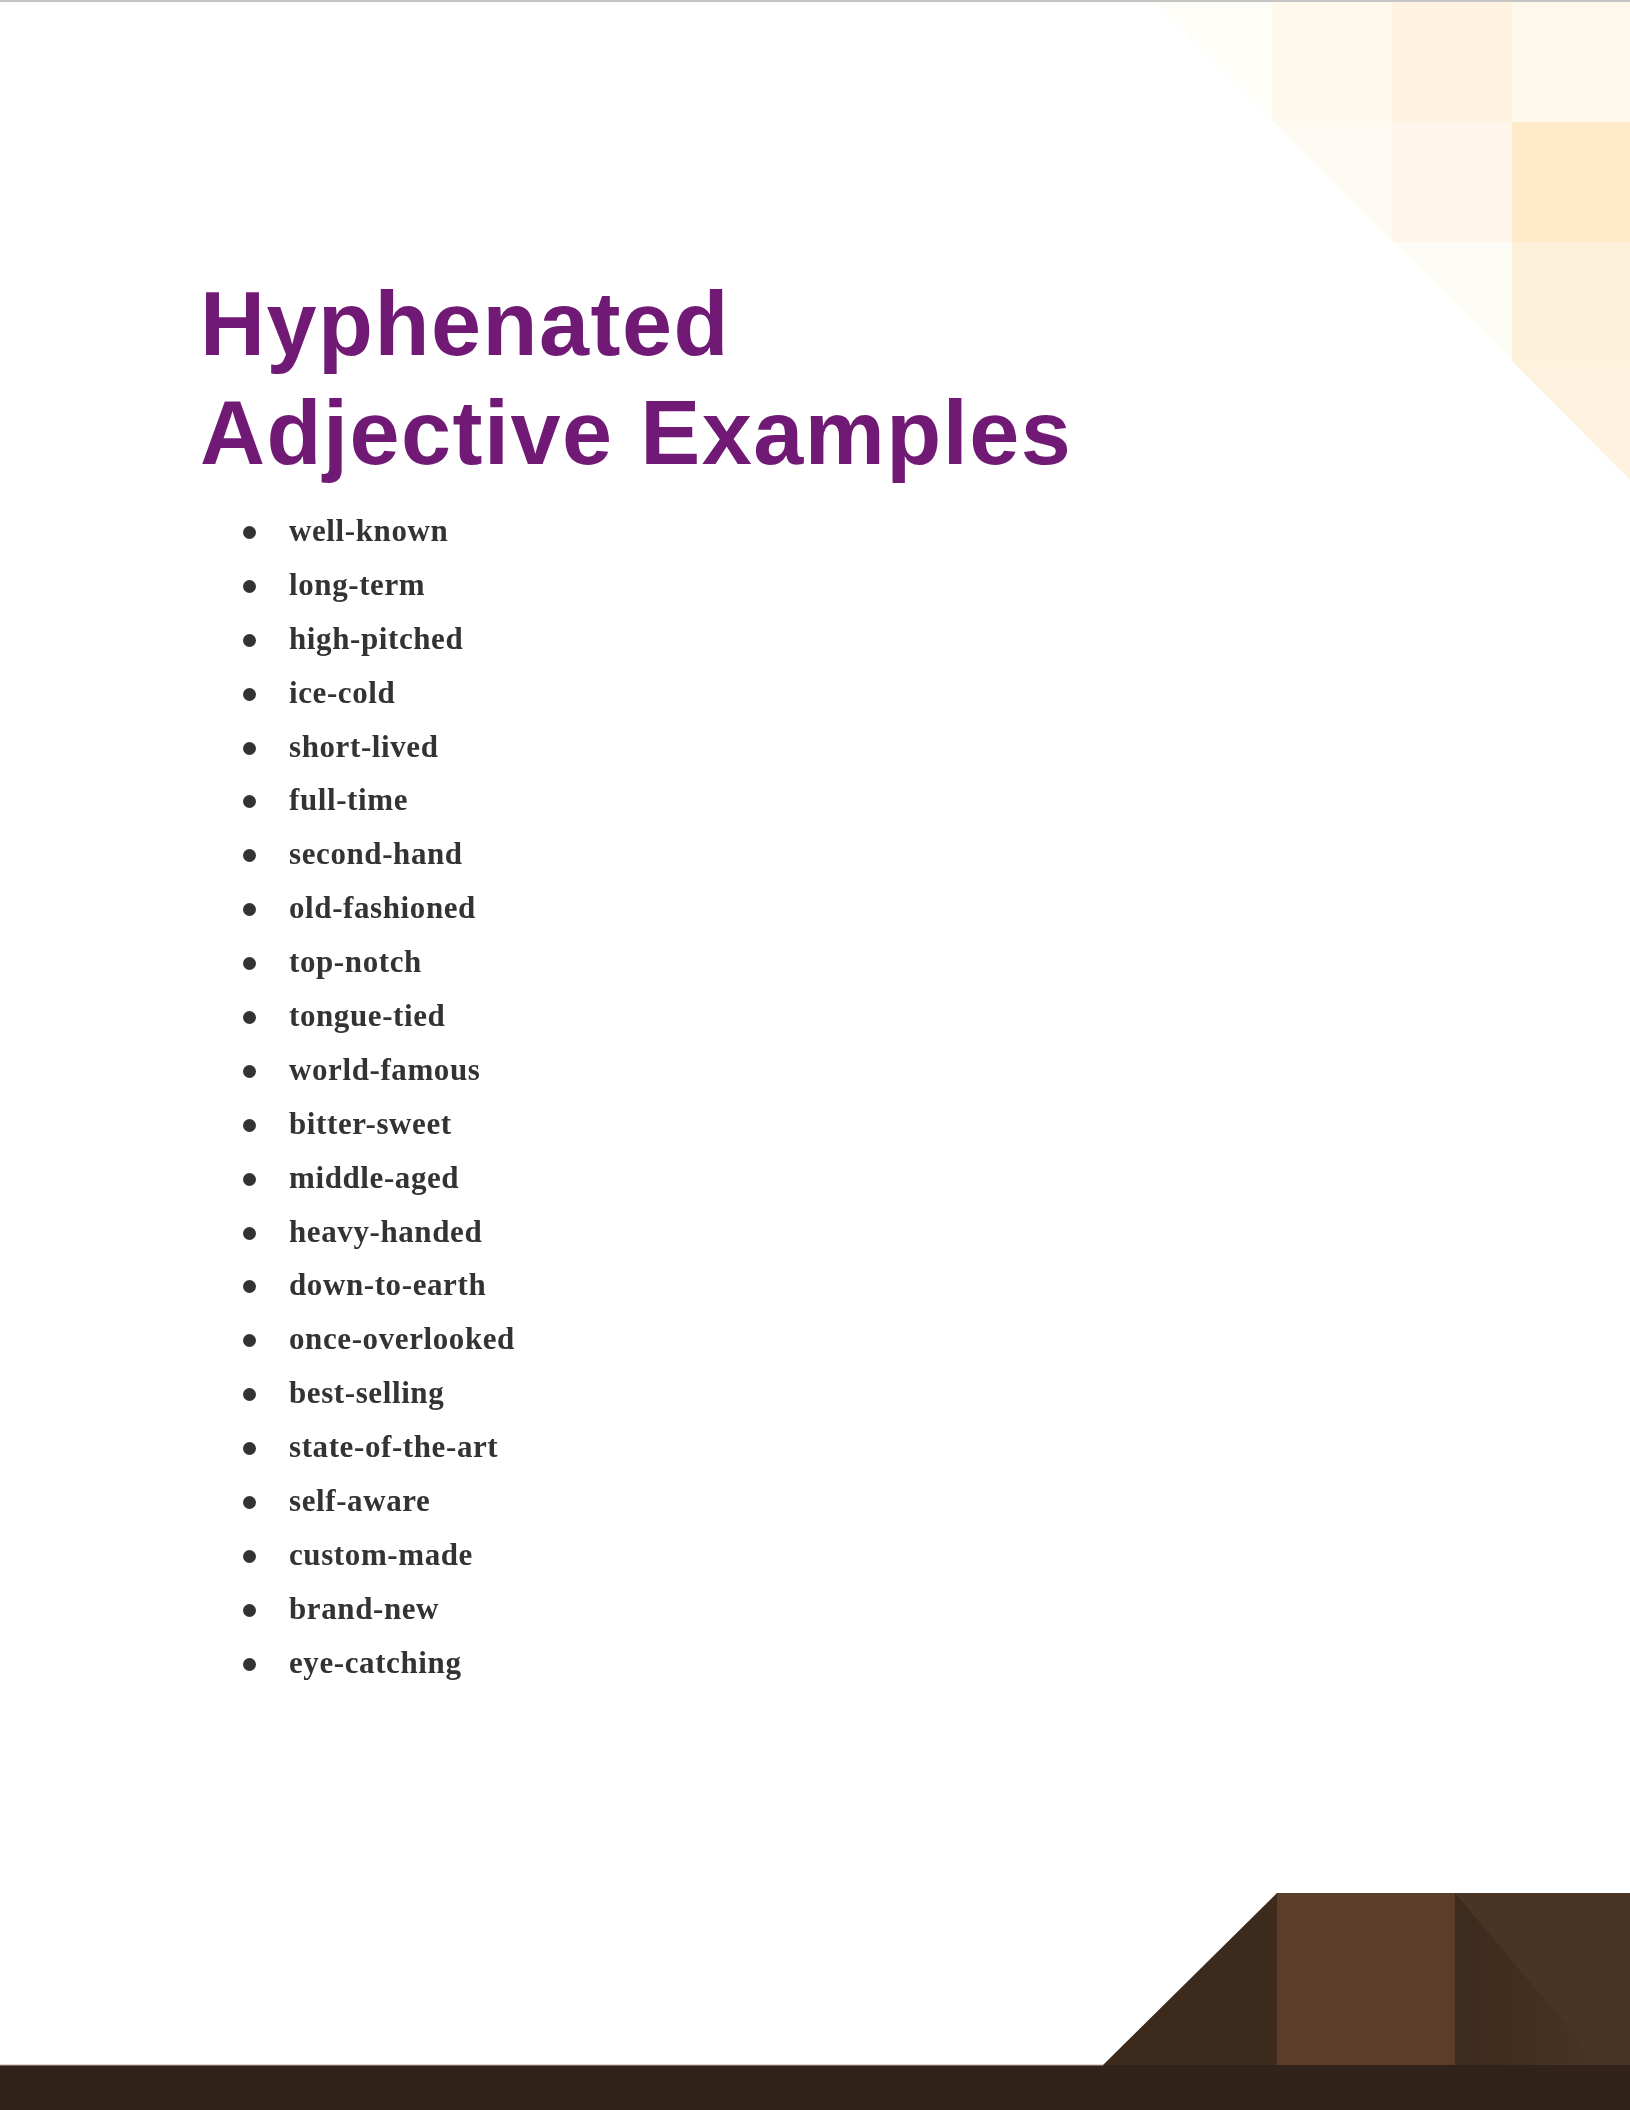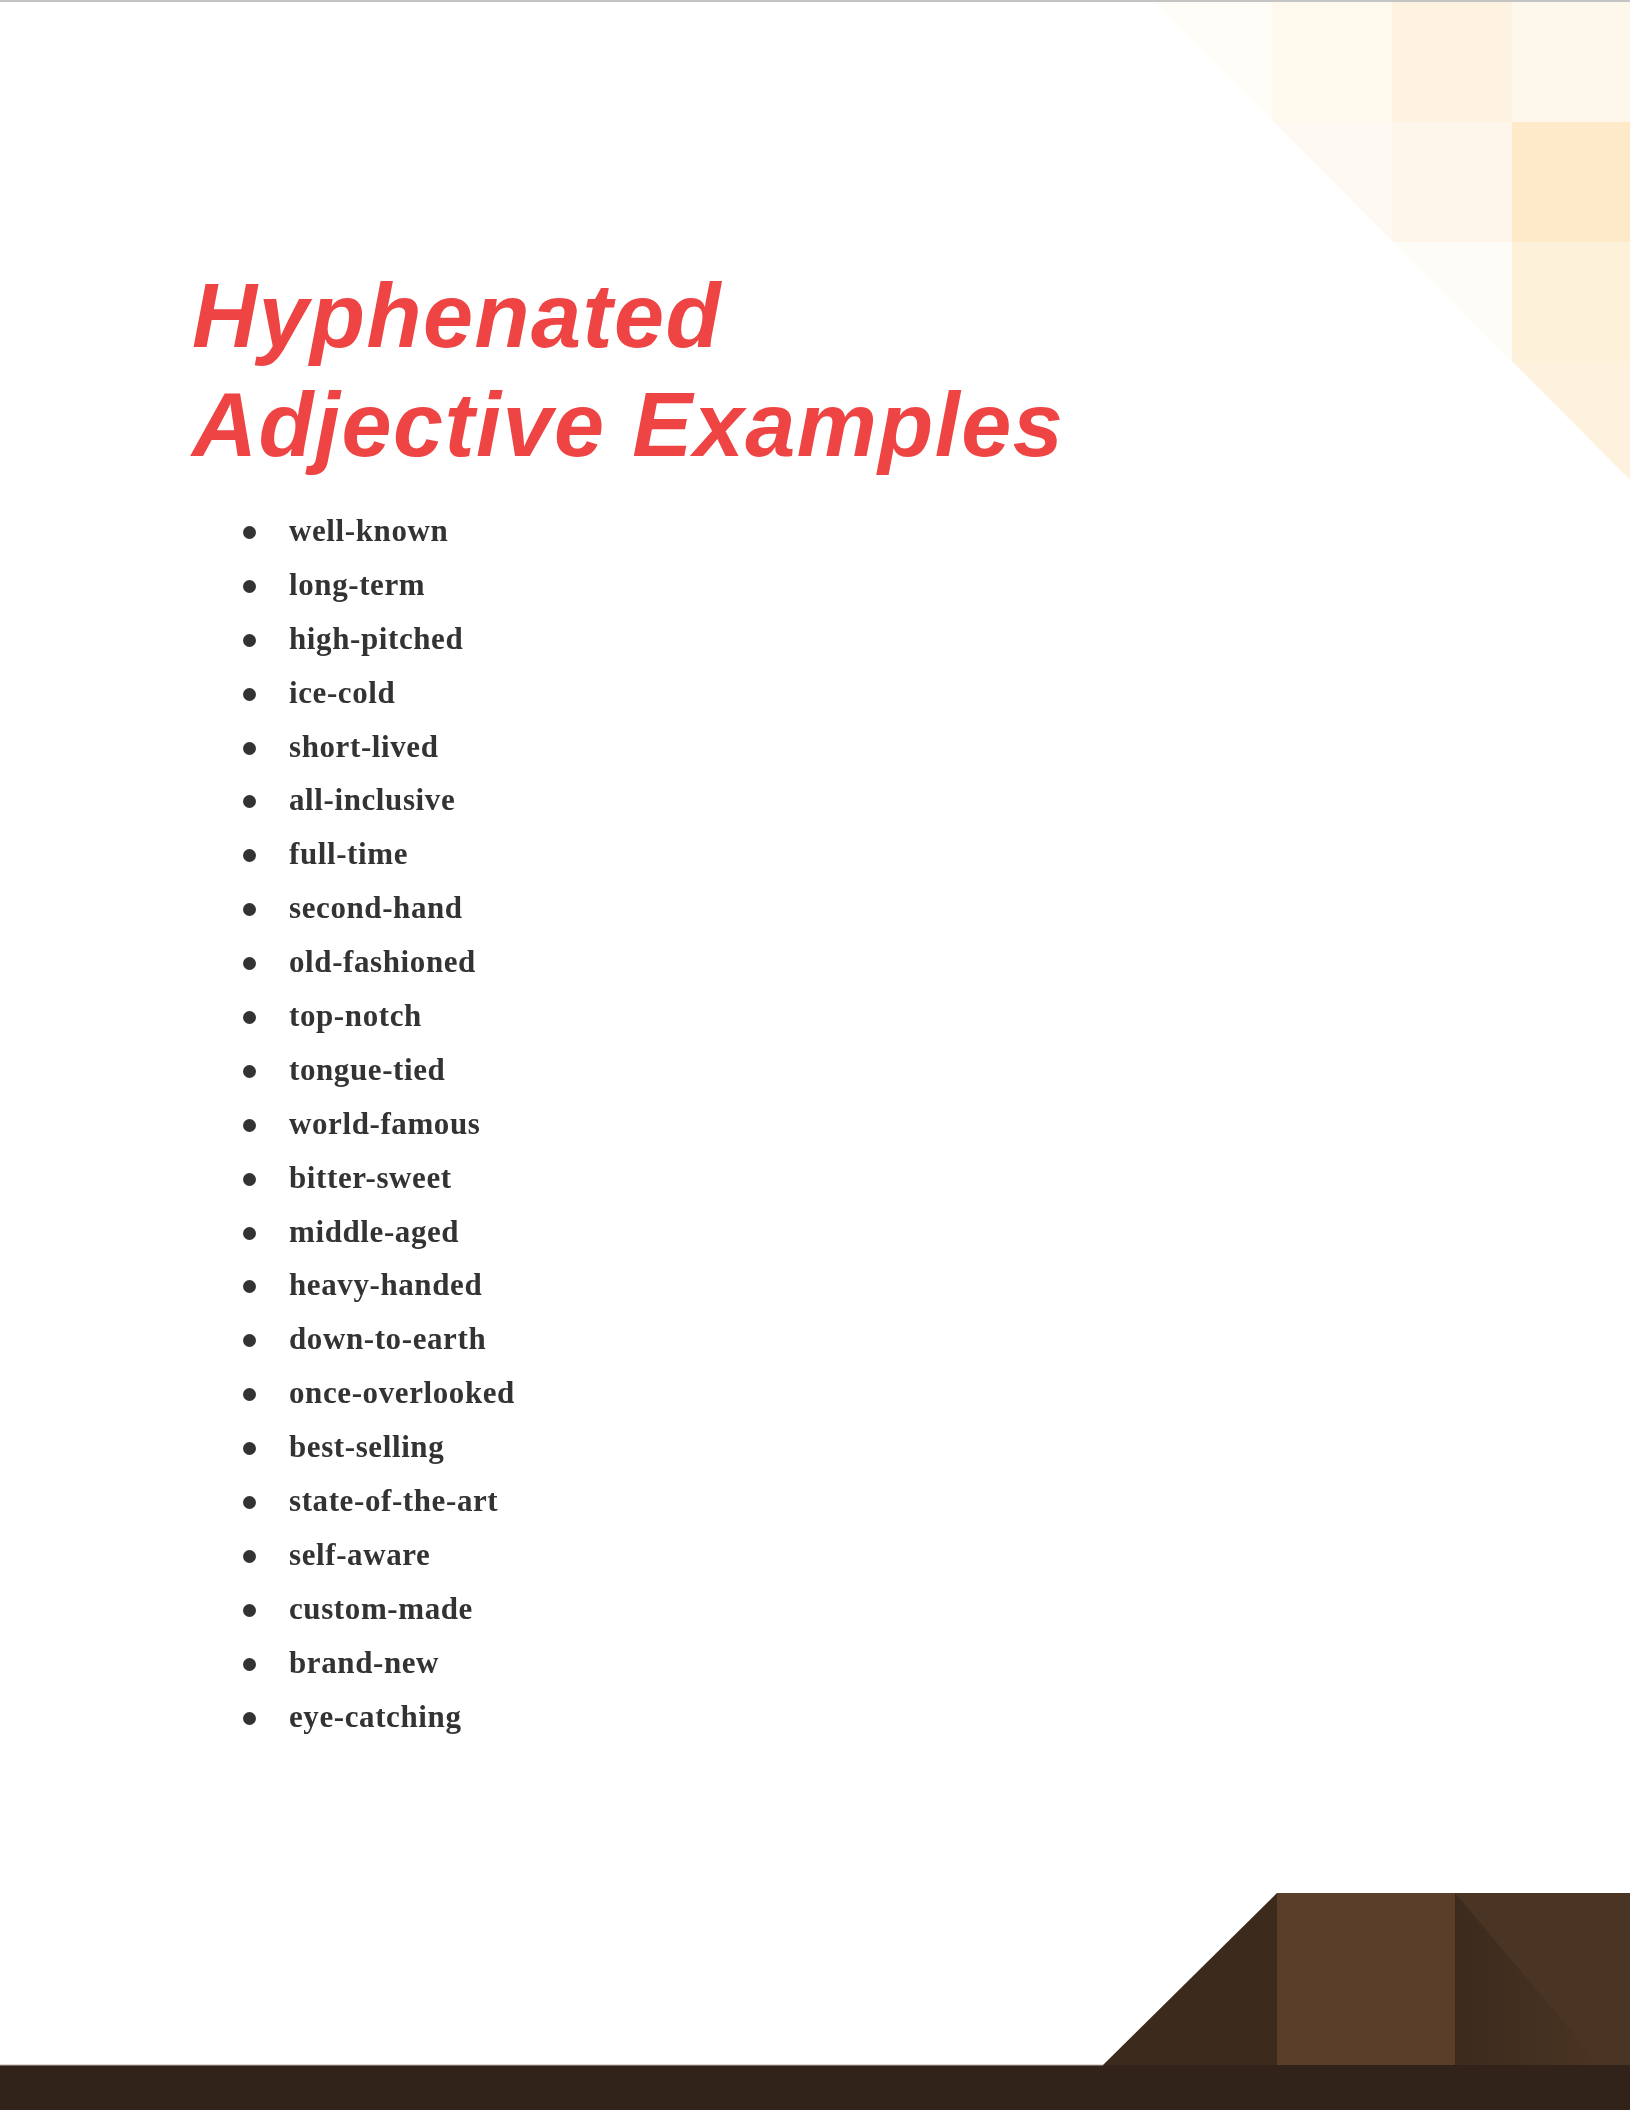--- a/index.html
+++ b/index.html
@@ -26,29 +26,28 @@
       position: absolute;
       left: 0; top: 0;
       width: 1630px; height: 500px;
       z-index: 1;
     }
     
     .page-title {
       position: absolute;
       left: 192px;
       top: 262px;
-      margin: 0;
-      color: #ef4444;
+      margin: 8px;
+      color: #701a75;
       font-family: "Liberation Sans", "DejaVu Sans", sans-serif;
       font-weight: 700;
       font-size: 90px;
       line-height: 109px;
       letter-spacing: 1.5px;
       z-index: 3;
-      font-style: italic;
     }
     .page-title span { display: block; white-space: nowrap; }
     .adjective-list {
       position: absolute;
       left: 0;
       top: 507px;
       margin: 0;
       padding: 0;
       list-style: none;
       z-index: 3;
@@ -117,21 +116,20 @@
   <span>Hyphenated</span>
   <span>Adjective Examples</span>
 </h1>
 
 <ul class="adjective-list">
   <li><span class="bullet"></span><span>well-known</span></li>
   <li><span class="bullet"></span><span>long-term</span></li>
   <li><span class="bullet"></span><span>high-pitched</span></li>
   <li><span class="bullet"></span><span>ice-cold</span></li>
   <li><span class="bullet"></span><span>short-lived</span></li>
-  <li><span class="bullet"></span><span>all-inclusive</span></li>
   <li><span class="bullet"></span><span>full-time</span></li>
   <li><span class="bullet"></span><span>second-hand</span></li>
   <li><span class="bullet"></span><span>old-fashioned</span></li>
   <li><span class="bullet"></span><span>top-notch</span></li>
   <li><span class="bullet"></span><span>tongue-tied</span></li>
   <li><span class="bullet"></span><span>world-famous</span></li>
   <li><span class="bullet"></span><span>bitter-sweet</span></li>
   <li><span class="bullet"></span><span>middle-aged</span></li>
   <li><span class="bullet"></span><span>heavy-handed</span></li>
   <li><span class="bullet"></span><span>down-to-earth</span></li>

